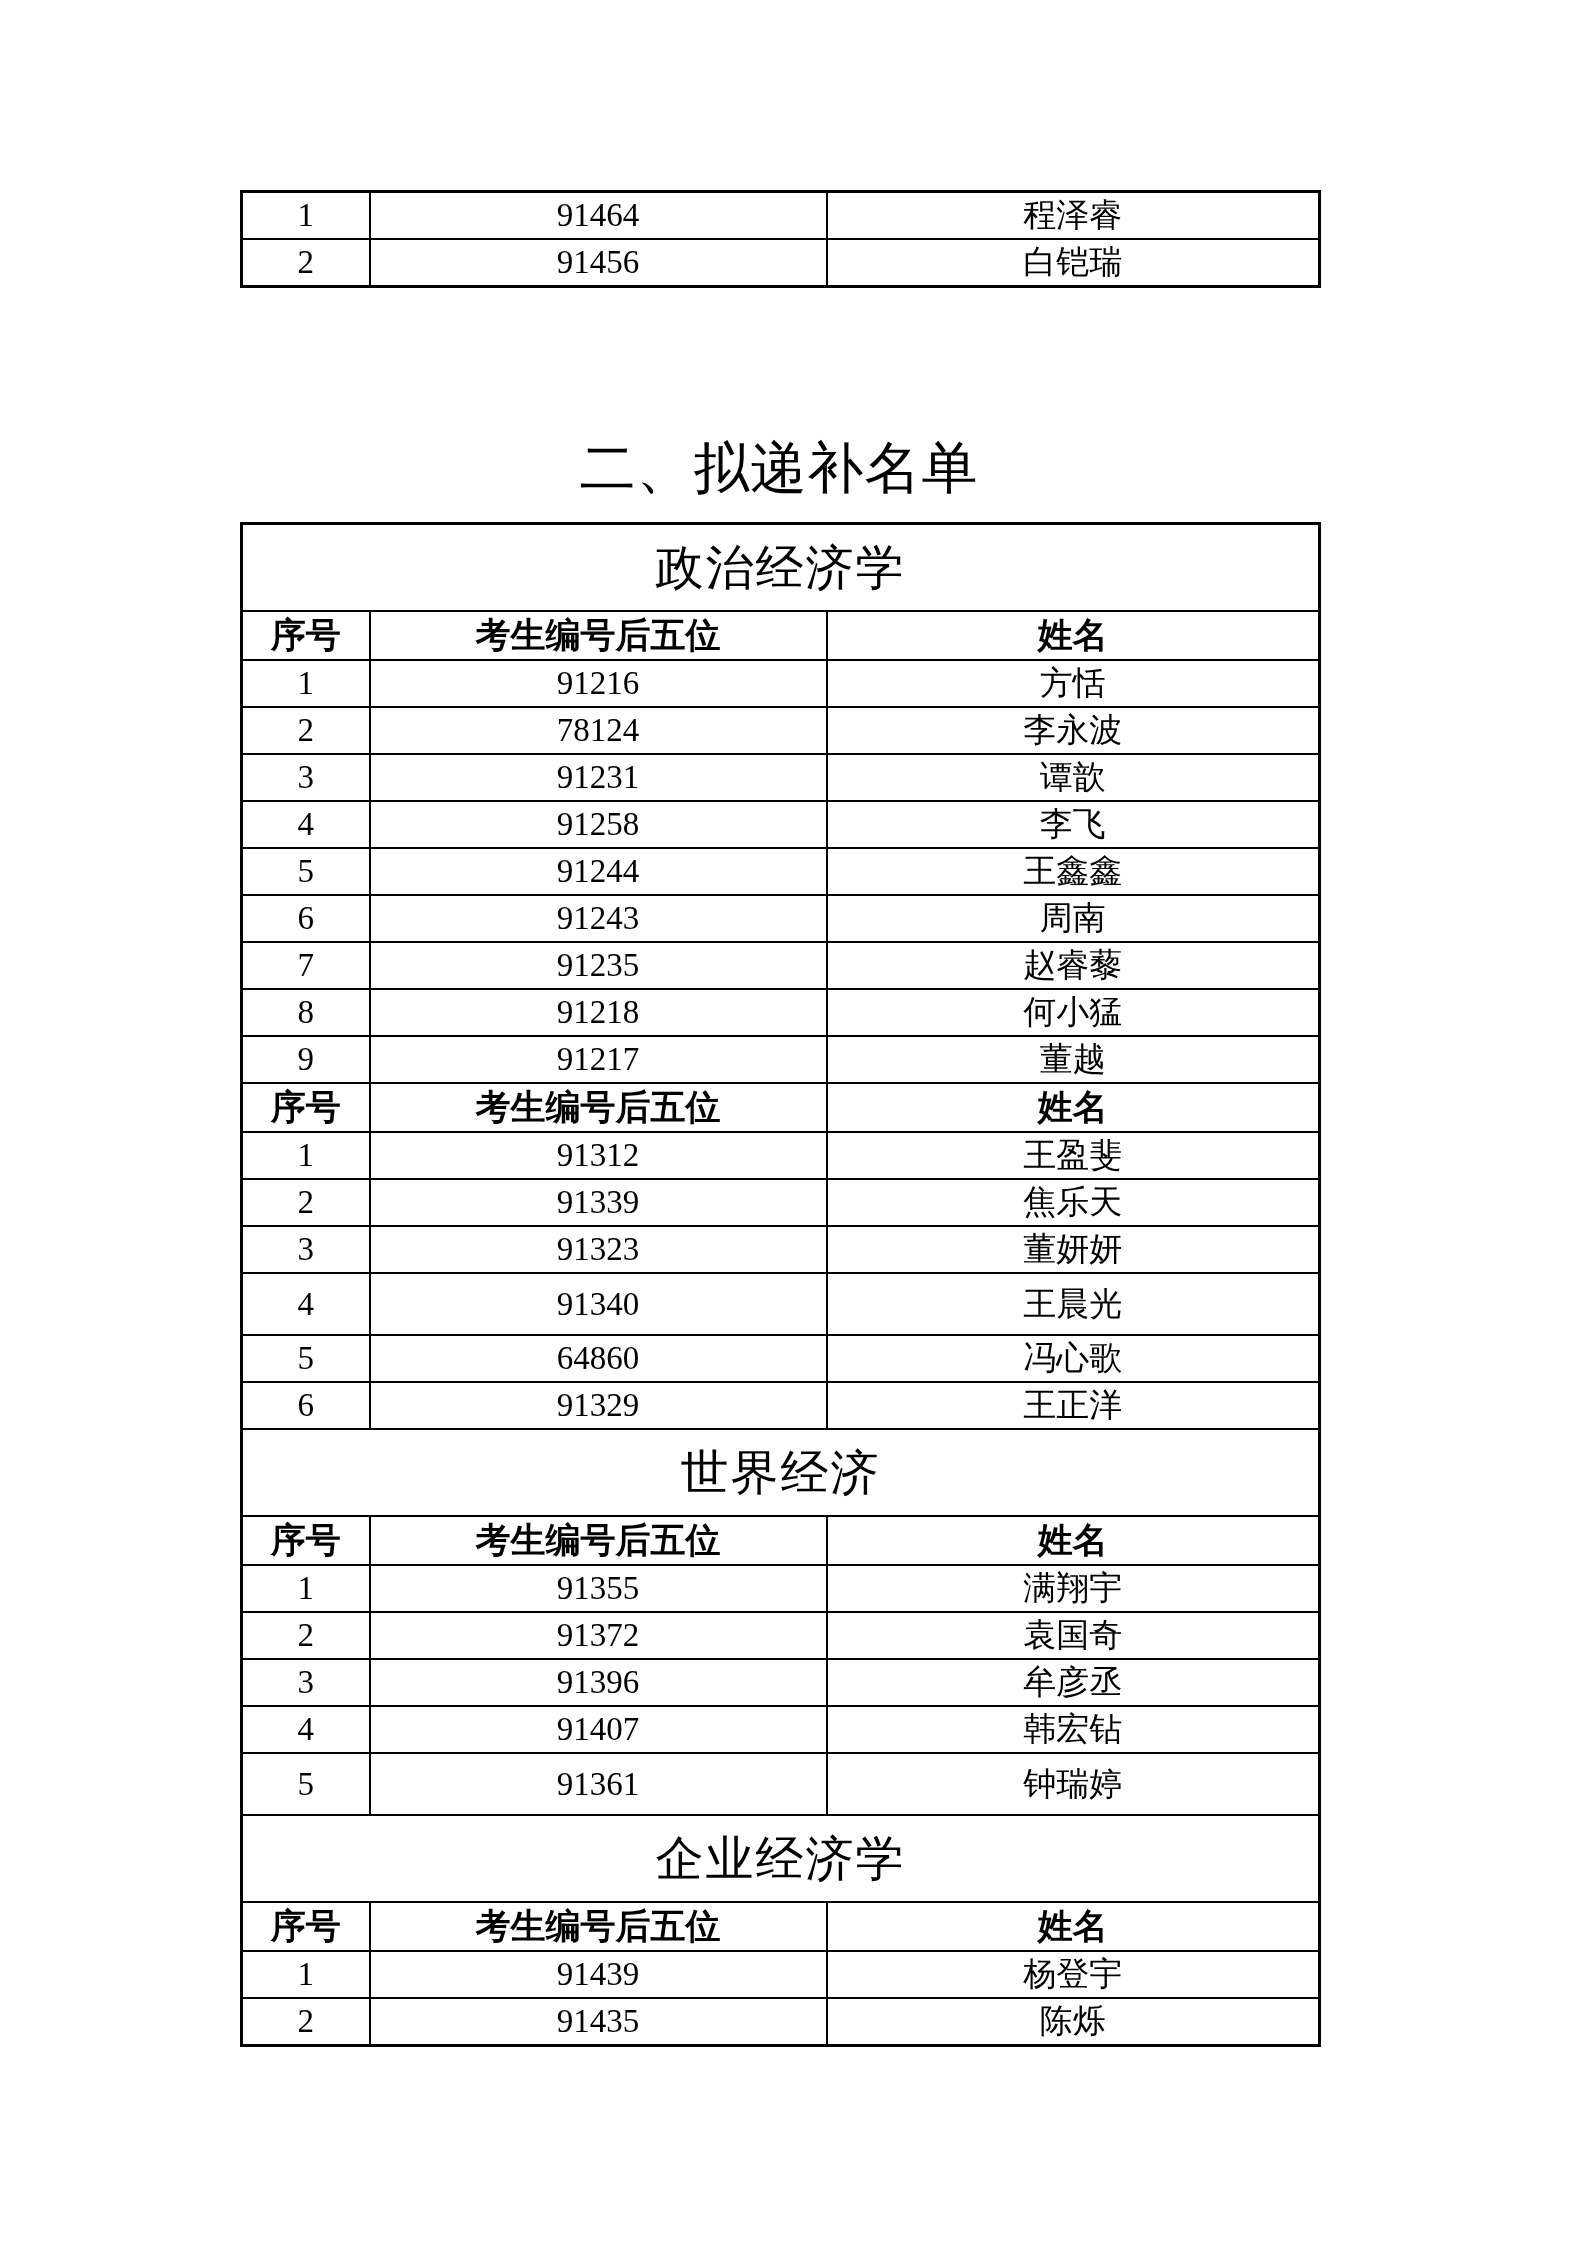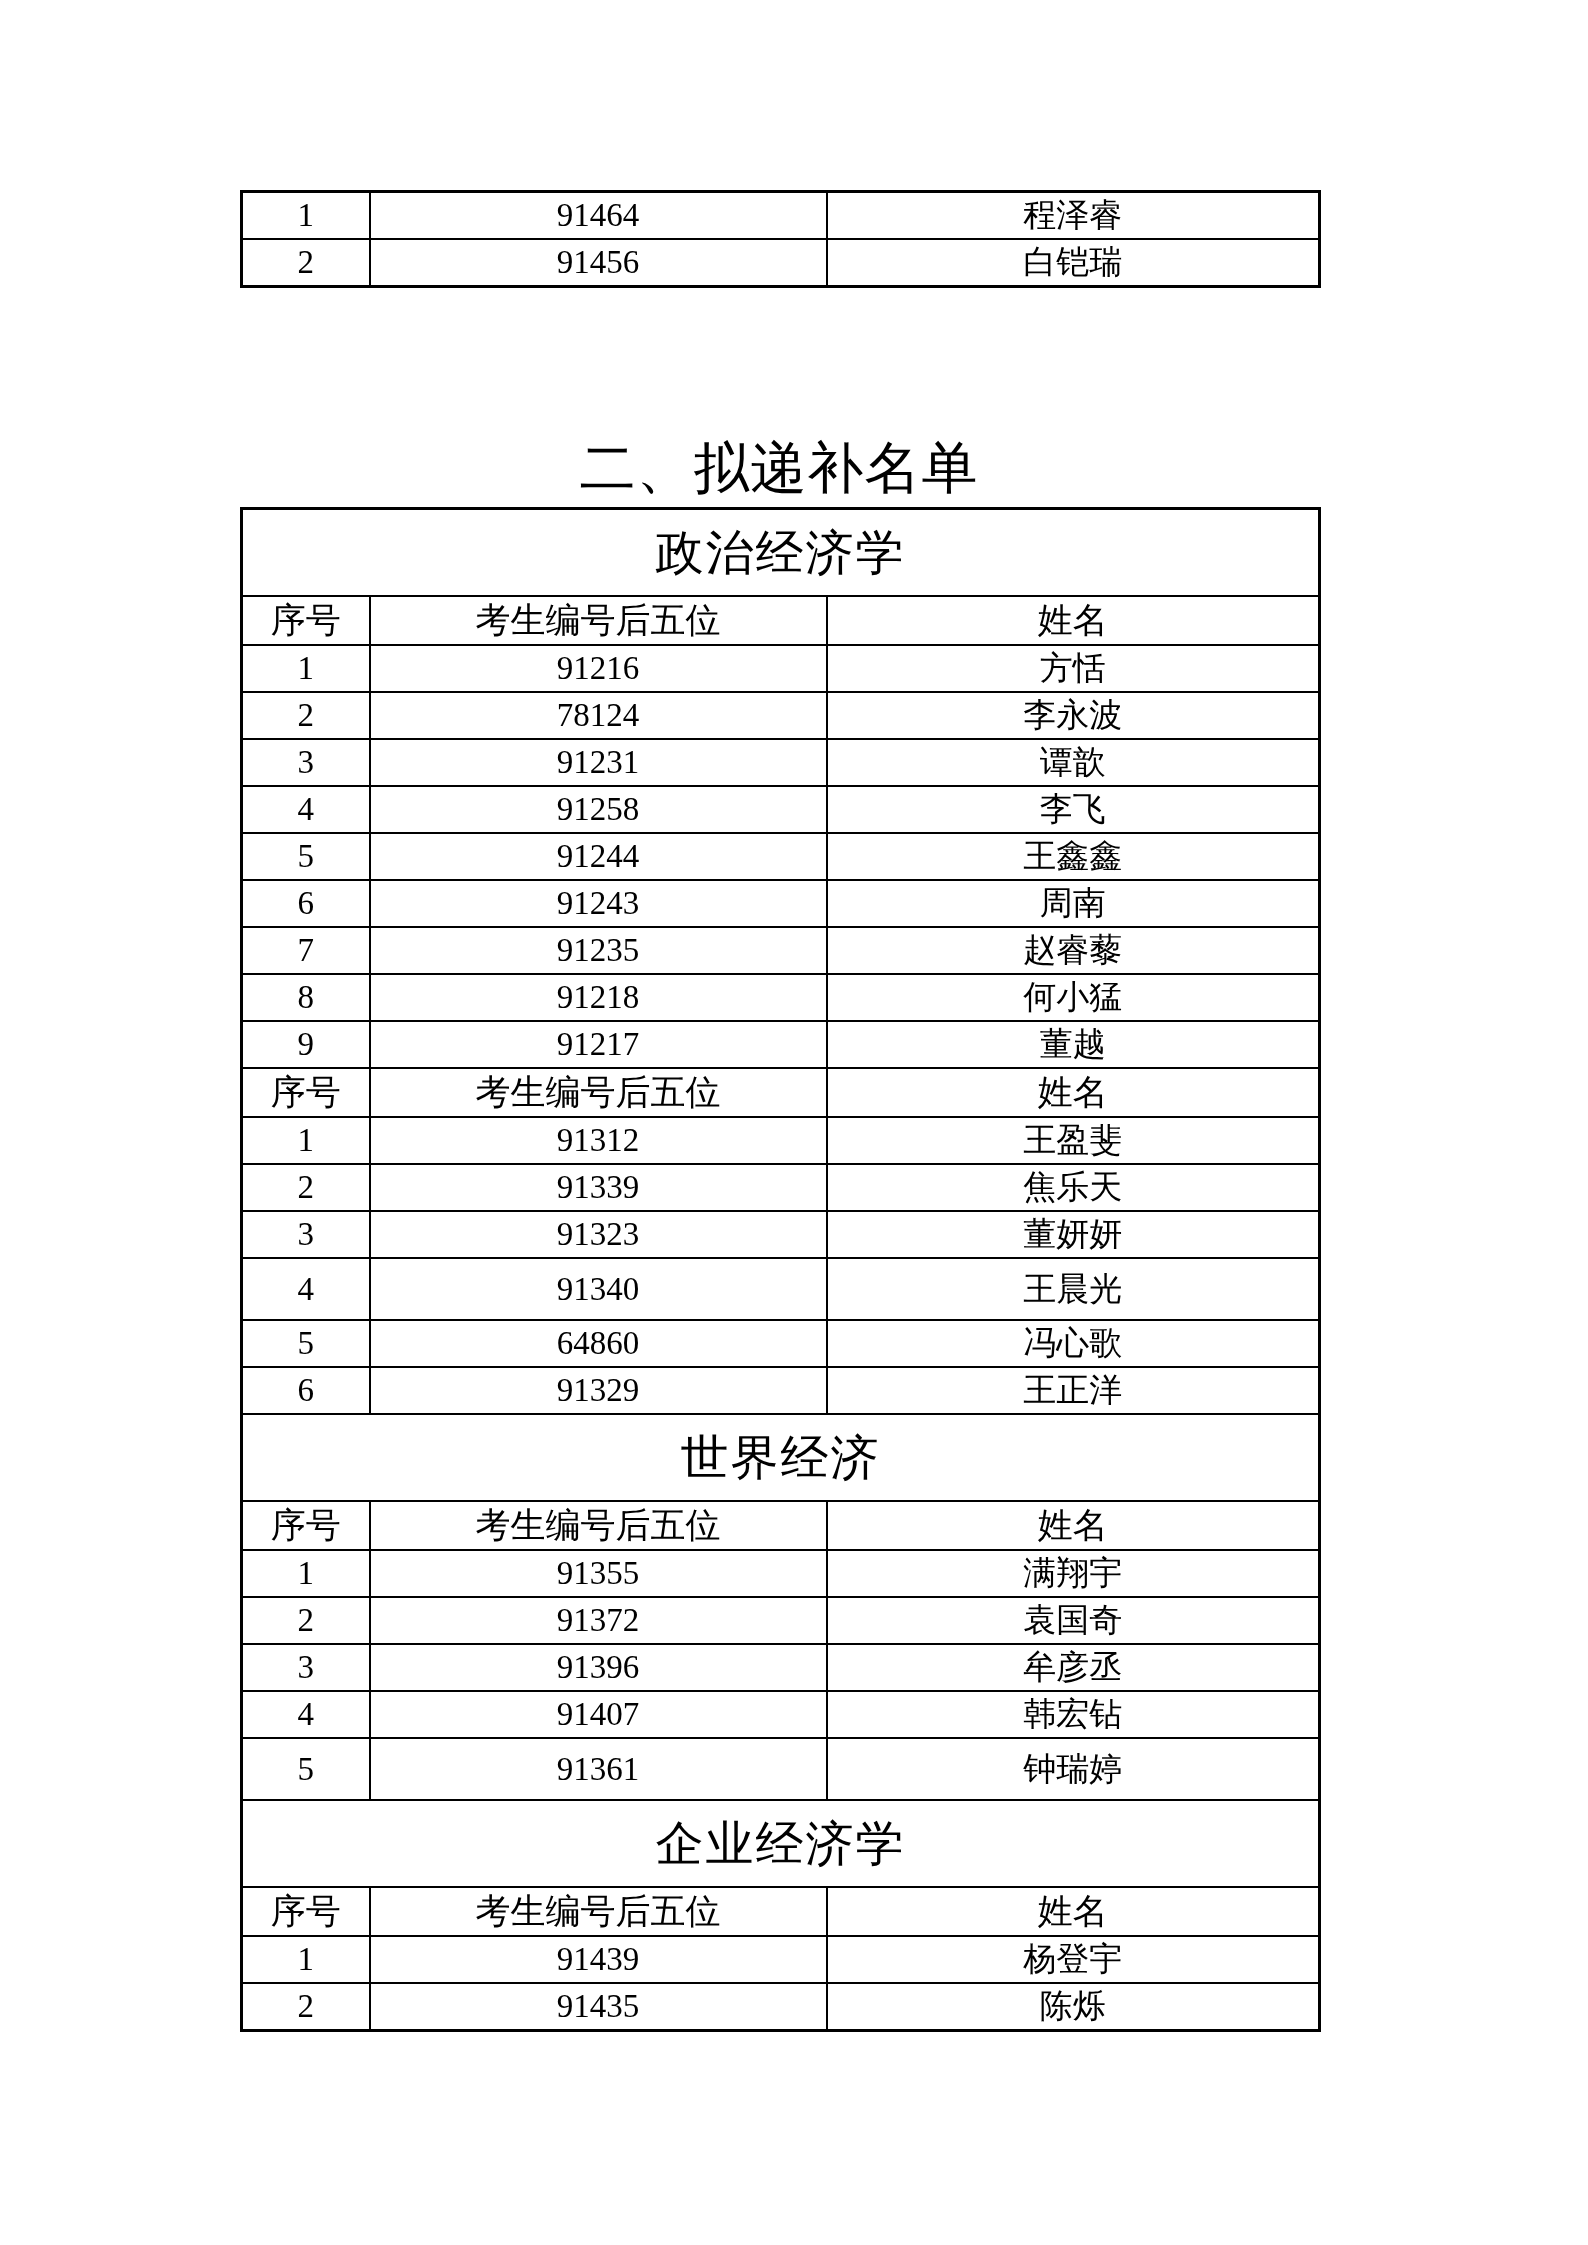--- a/index.html
+++ b/index.html
@@ -38,30 +38,30 @@
     position: absolute;
     left: 240px; top: 432px;
     width: 1078px; margin: 0;
     text-align: center;
     font-size: 56px;
     font-weight: normal;
     letter-spacing: 1px;
     line-height: 72px;
   }
 
-  .main-table { top: 507px; }
+  .main-table { top: 522px; }
   .main-table .section-row td {
     height: 85px;
     font-size: 48px;
     letter-spacing: 2px;
   }
   .main-table .header-row th {
     height: 43px;
     font-size: 35px;
-    font-weight: normal;
+    font-weight: bold;
   }
   .main-table .data-row td { height: 44px; }
   .main-table .data-row.tall td { height: 60px; }
 </style>
 </head>
 <body>
 
 <table class="grid top-table">
   <colgroup>
       <col style="width:128px">

